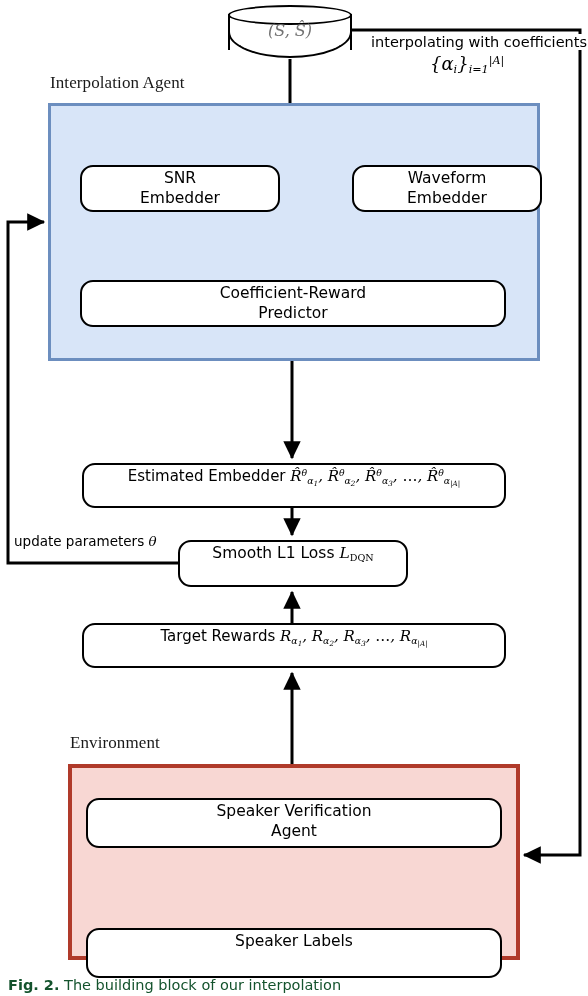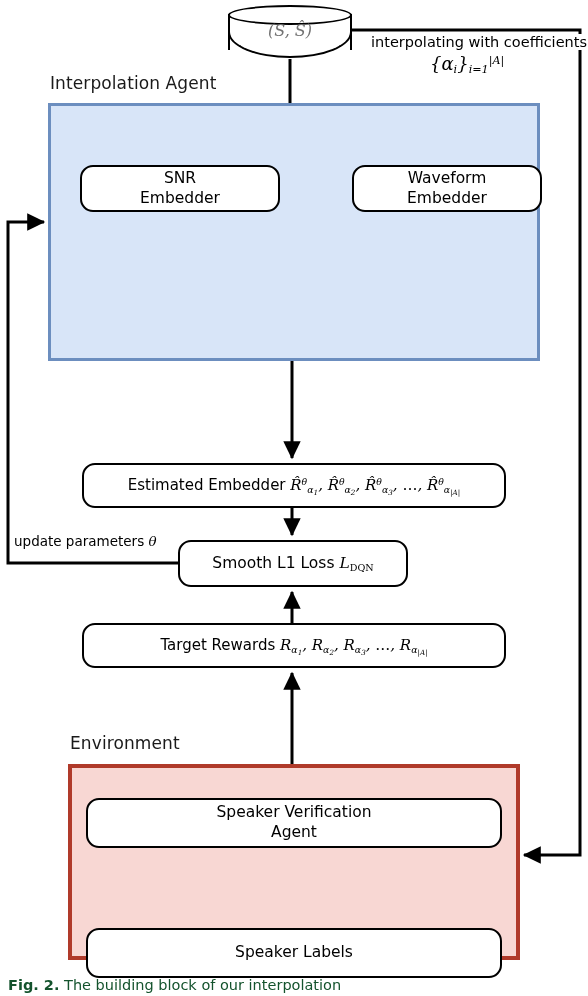--- a/index.html
+++ b/index.html
@@ -46,33 +46,34 @@
     height: 196px;
     background: #f8d7d3;
     border: 4px solid #b03a2a;
   }
   .group-label {
     position: absolute;
     font-size: 17px;
     color: #1a1a1a;
     white-space: nowrap;
     letter-spacing: 0.1px;
+    font-family: Liberation Serif, serif;
   }
   .label-agent { left: 50px; top: 73px; }
   .label-env   { left: 70px; top: 733px; }
 
   
   .node {
     position: absolute;
     box-sizing: border-box;
     background: #ffffff;
     border: 2.6px solid #000000;
     border-radius: 13px;
     display: flex;
-    align-items: center;
+    align-items: flex-start;
     justify-content: center;
     text-align: center;
     font-size: 15.5px;
     color: #000000;
     line-height: 1.26;
     padding: 2px 6px;
   }
   .n-snr       { left: 80px;  top: 165px; width: 200px; height: 47px; }
   .n-wave      { left: 316px; top: 165px; width: 190px; height: 47px; margin-left: 36px; }
   .n-pred      { left: 80px;  top: 280px; width: 426px; height: 47px; }
@@ -250,20 +251,26 @@
     </div>
   </div>
 
   <div class="node n-wave">
     <div>
       <span>Waveform</span><br>
       <span>Embedder</span>
     </div>
   </div>
 
+  <div class="node n-pred">
+    <div>
+      <span>Coefficient-Reward</span><br>
+      <span>Predictor</span>
+    </div>
+  </div>
 
   <div class="node n-est">
     <div>
       <span>Estimated Embedder</span>
       <span class="mathser">
         <span class="cal">R̂</span><sup>θ</sup><sub>α<sub>1</sub></sub>,
         <span class="cal">R̂</span><sup>θ</sup><sub>α<sub>2</sub></sub>,
         <span class="cal">R̂</span><sup>θ</sup><sub>α<sub>3</sub></sub>,
         <span class="upr">…</span>,
         <span class="cal">R̂</span><sup>θ</sup><sub>α<sub>|<span class="cal">A</span>|</sub></sub>

